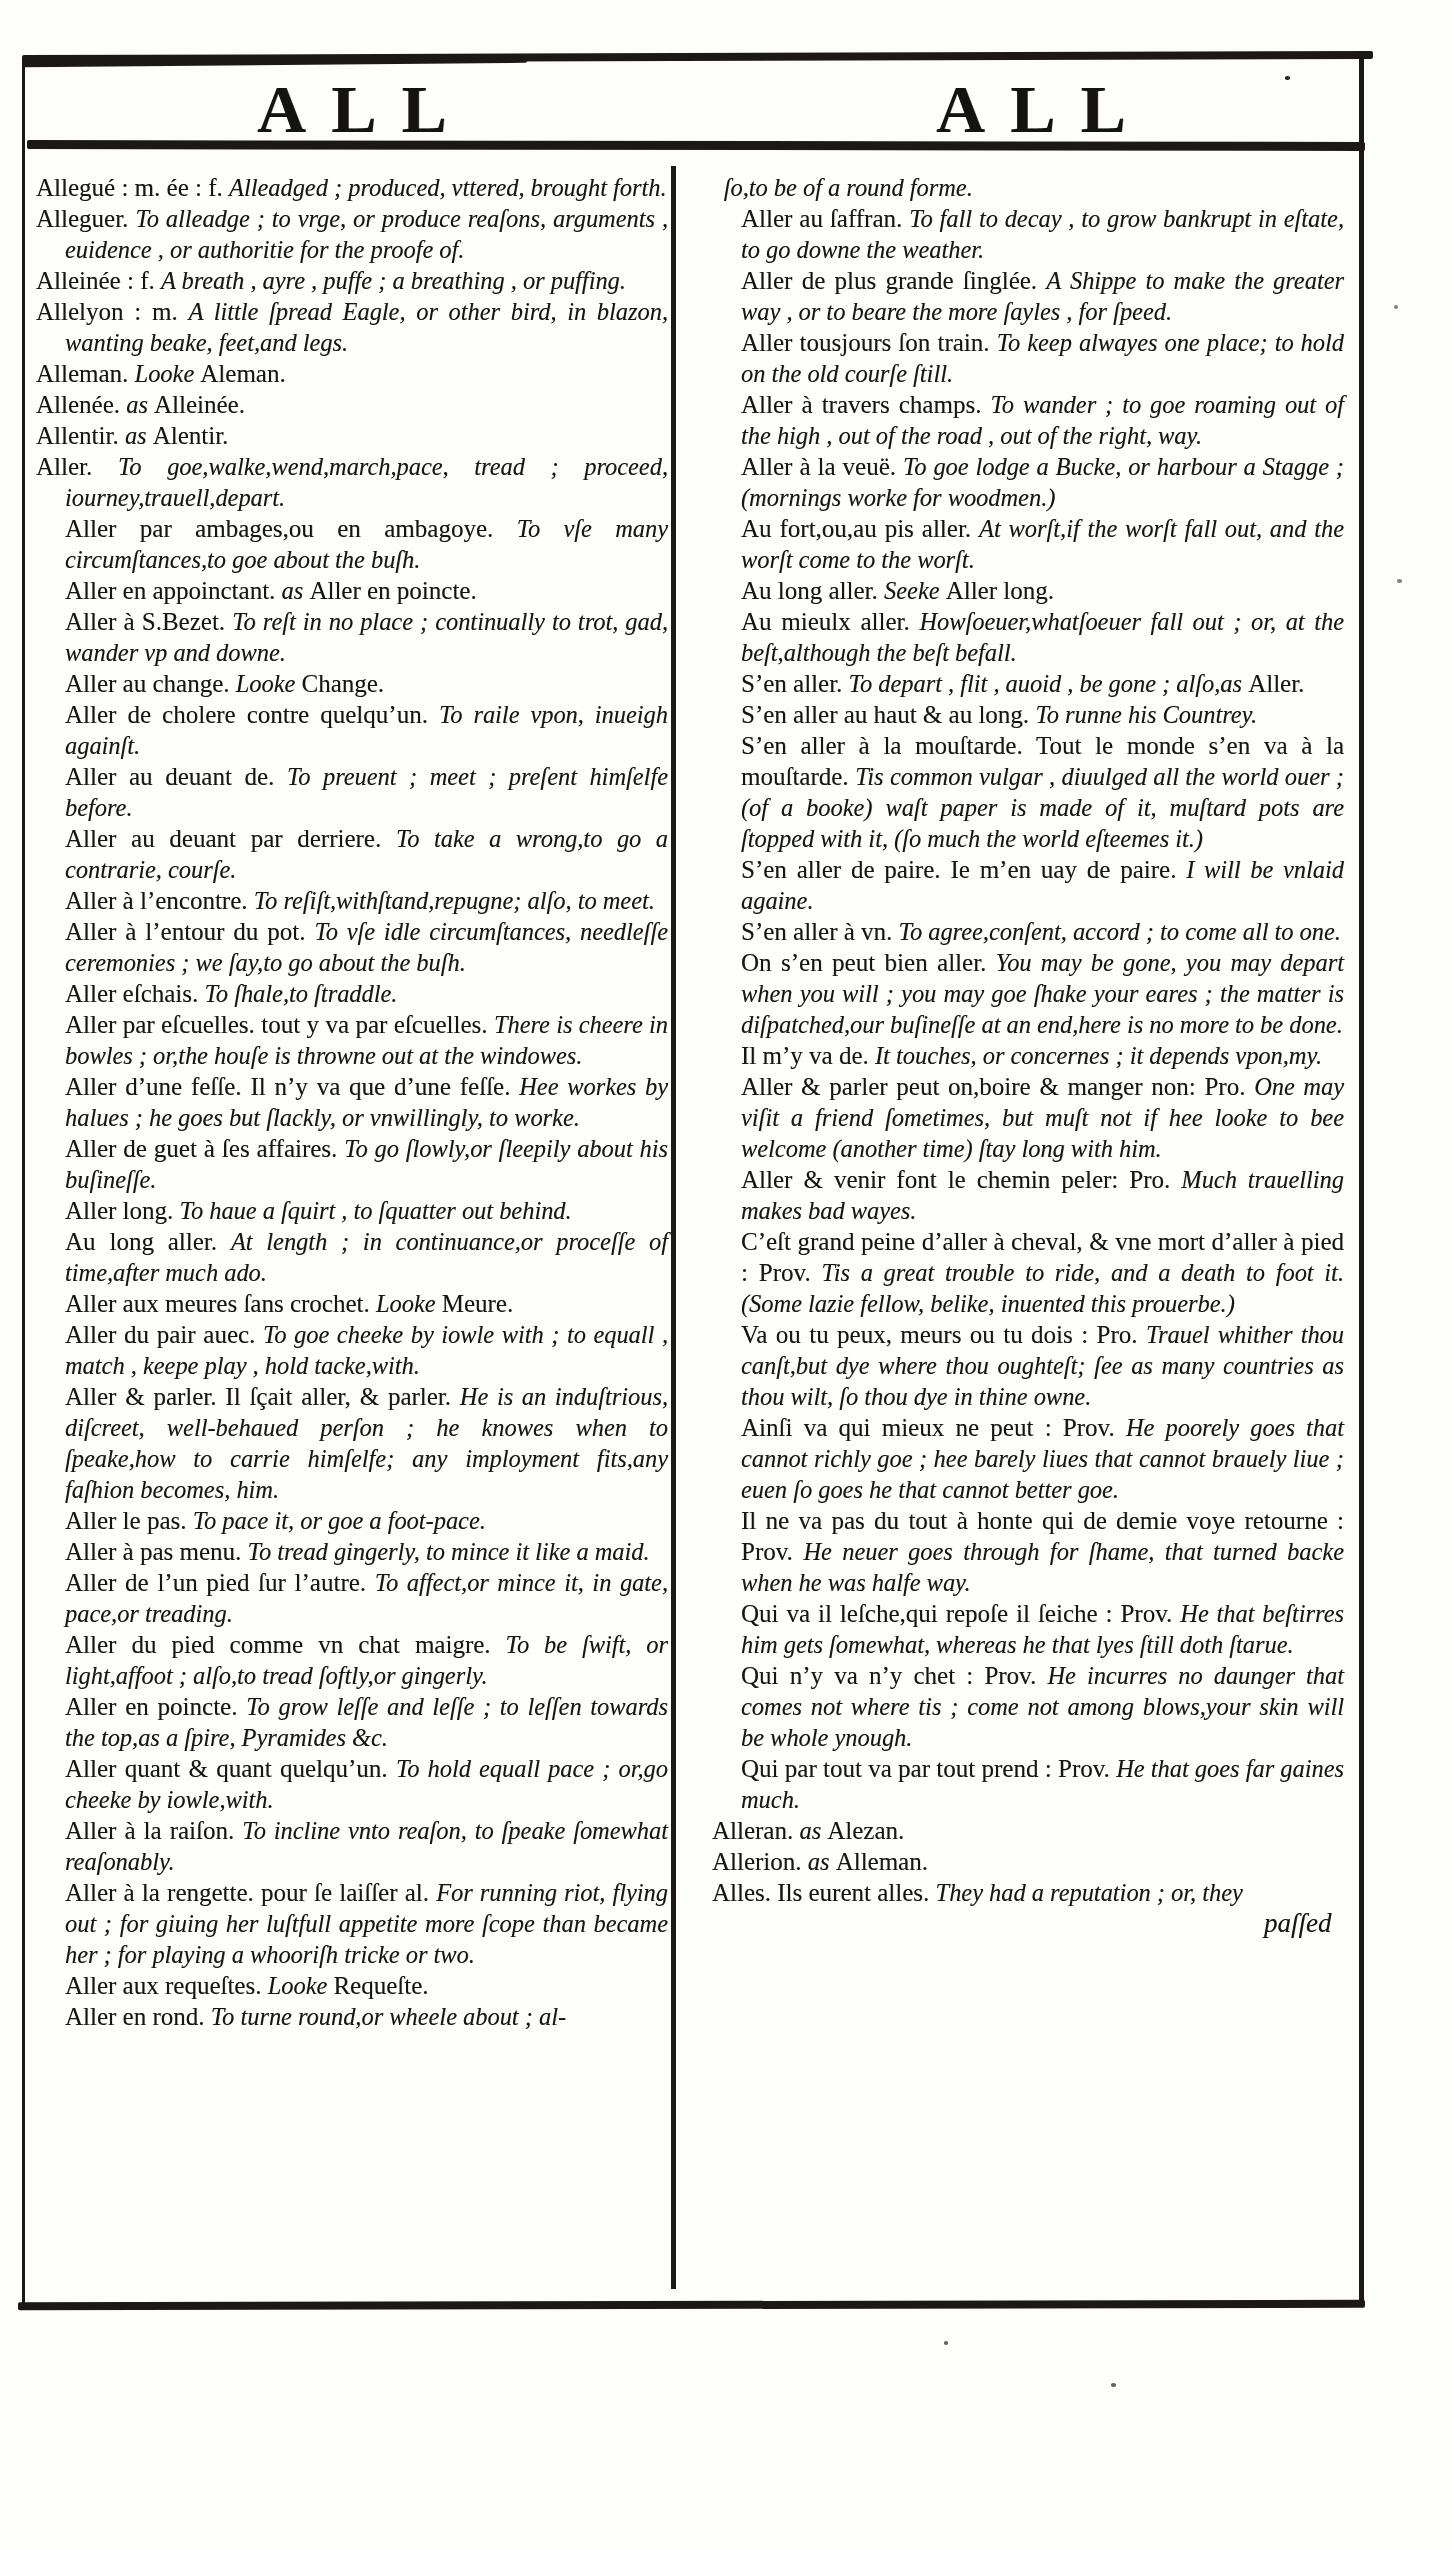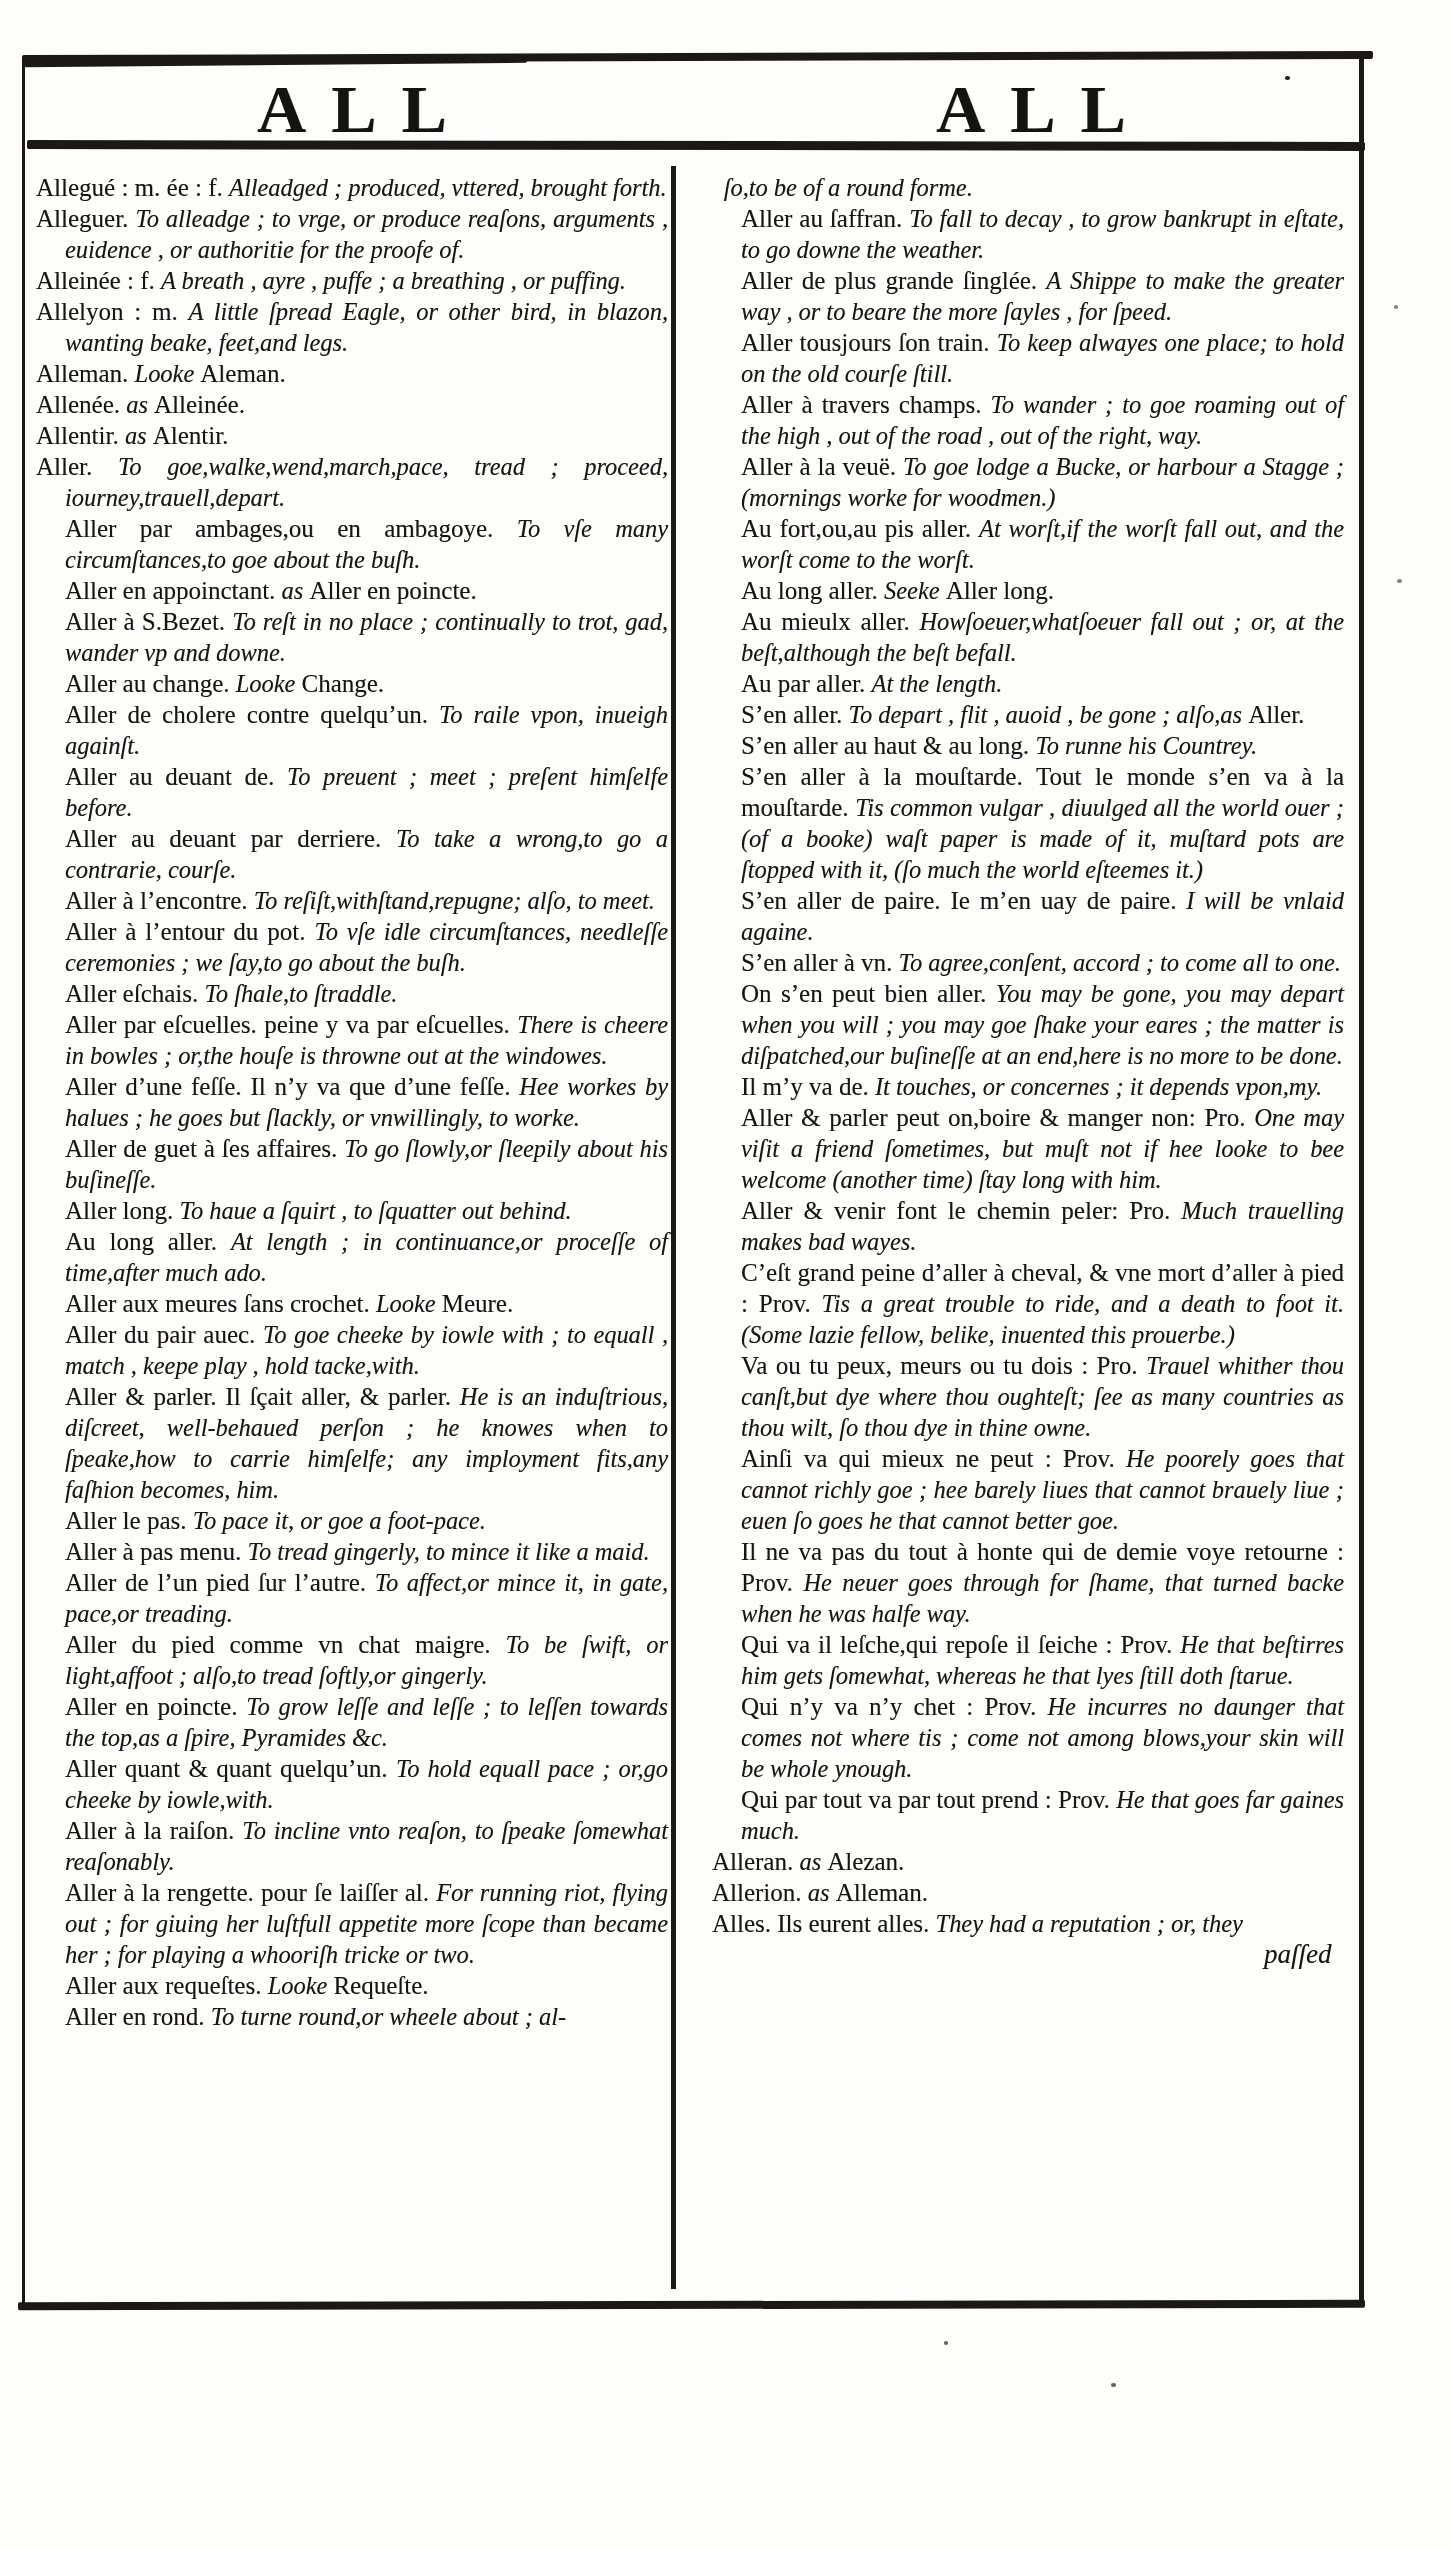--- a/index.html
+++ b/index.html
@@ -79,21 +79,21 @@
     <p class="entry sub"><span class="fr">Aller par ambages,ou en ambagoye. </span><span class="en">To vſe many circumſtances,to goe about the buſh.</span></p>
     <p class="entry sub"><span class="fr">Aller en appoinctant. </span><span class="en">as </span><span class="fr">Aller en poincte.</span></p>
     <p class="entry sub"><span class="fr">Aller à S.Bezet. </span><span class="en">To reſt in no place ; continually to trot, gad, wander vp and downe.</span></p>
     <p class="entry sub"><span class="fr">Aller au change. </span><span class="en">Looke </span><span class="fr">Change.</span></p>
     <p class="entry sub"><span class="fr">Aller de cholere contre quelqu’un. </span><span class="en">To raile vpon, inueigh againſt.</span></p>
     <p class="entry sub"><span class="fr">Aller au deuant de. </span><span class="en">To preuent ; meet ; preſent himſelfe before.</span></p>
     <p class="entry sub"><span class="fr">Aller au deuant par derriere. </span><span class="en">To take a wrong,to go a contrarie, courſe.</span></p>
     <p class="entry sub"><span class="fr">Aller à l’encontre. </span><span class="en">To reſiſt,withſtand,repugne; alſo, to meet.</span></p>
     <p class="entry sub"><span class="fr">Aller à l’entour du pot. </span><span class="en">To vſe idle circumſtances, needleſſe ceremonies ; we ſay,to go about the buſh.</span></p>
     <p class="entry sub"><span class="fr">Aller eſchais. </span><span class="en">To ſhale,to ſtraddle.</span></p>
-    <p class="entry sub"><span class="fr">Aller par eſcuelles. peine y va par eſcuelles. </span><span class="en">There is cheere in bowles ; or,the houſe is throwne out at the windowes.</span></p>
+    <p class="entry sub"><span class="fr">Aller par eſcuelles. tout y va par eſcuelles. </span><span class="en">There is cheere in bowles ; or,the houſe is throwne out at the windowes.</span></p>
     <p class="entry sub"><span class="fr">Aller d’une feſſe. Il n’y va que d’une feſſe. </span><span class="en">Hee workes by halues ; he goes but ſlackly, or vnwillingly, to worke.</span></p>
     <p class="entry sub"><span class="fr">Aller de guet à ſes affaires. </span><span class="en">To go ſlowly,or ſleepily about his buſineſſe.</span></p>
     <p class="entry sub"><span class="fr">Aller long. </span><span class="en">To haue a ſquirt , to ſquatter out behind.</span></p>
     <p class="entry sub"><span class="fr">Au long aller. </span><span class="en">At length ; in continuance,or proceſſe of time,after much ado.</span></p>
     <p class="entry sub"><span class="fr">Aller aux meures ſans crochet. </span><span class="en">Looke </span><span class="fr">Meure.</span></p>
     <p class="entry sub"><span class="fr">Aller du pair auec. </span><span class="en">To goe cheeke by iowle with ; to equall , match , keepe play , hold tacke,with.</span></p>
     <p class="entry sub"><span class="fr">Aller &amp; parler. Il ſçait aller, &amp; parler. </span><span class="en">He is an induſtrious, diſcreet, well-behaued perſon ; he knowes when to ſpeake,how to carrie himſelfe; any imployment fits,any faſhion becomes, him.</span></p>
     <p class="entry sub"><span class="fr">Aller le pas. </span><span class="en">To pace it, or goe a foot-pace.</span></p>
     <p class="entry sub"><span class="fr">Aller à pas menu. </span><span class="en">To tread gingerly, to mince it like a maid.</span></p>
     <p class="entry sub"><span class="fr">Aller de l’un pied ſur l’autre. </span><span class="en">To affect,or mince it, in gate, pace,or treading.</span></p>
@@ -109,21 +109,20 @@
 <div class="column right" id="col-right">
   <p class="entry cont"><span class="en">ſo,to be of a round forme.</span></p>
     <p class="entry sub"><span class="fr">Aller au ſaffran. </span><span class="en">To fall to decay , to grow bankrupt in eſtate, to go downe the weather.</span></p>
     <p class="entry sub"><span class="fr">Aller de plus grande ſinglée. </span><span class="en">A Shippe to make the greater way , or to beare the more ſayles , for ſpeed.</span></p>
     <p class="entry sub"><span class="fr">Aller tousjours ſon train. </span><span class="en">To keep alwayes one place; to hold on the old courſe ſtill.</span></p>
     <p class="entry sub"><span class="fr">Aller à travers champs. </span><span class="en">To wander ; to goe roaming out of the high , out of the road , out of the right, way.</span></p>
     <p class="entry sub"><span class="fr">Aller à la veuë. </span><span class="en">To goe lodge a Bucke, or harbour a Stagge ; (mornings worke for woodmen.)</span></p>
     <p class="entry sub"><span class="fr">Au fort,ou,au pis aller. </span><span class="en">At worſt,if the worſt fall out, and the worſt come to the worſt.</span></p>
     <p class="entry sub"><span class="fr">Au long aller. </span><span class="en">Seeke </span><span class="fr">Aller long.</span></p>
     <p class="entry sub"><span class="fr">Au mieulx aller. </span><span class="en">Howſoeuer,whatſoeuer fall out ; or, at the beſt,although the beſt befall.</span></p>
-    <p class="entry sub"><span class="fr">Au par aller. </span><span class="en">At the length.</span></p>
     <p class="entry sub"><span class="fr">S’en aller. </span><span class="en">To depart , flit , auoid , be gone ; alſo,as </span><span class="fr">Aller.</span></p>
     <p class="entry sub"><span class="fr">S’en aller au haut &amp; au long. </span><span class="en">To runne his Countrey.</span></p>
     <p class="entry sub"><span class="fr">S’en aller à la mouſtarde. Tout le monde s’en va à la mouſtarde. </span><span class="en">Tis common vulgar , diuulged all the world ouer ; (of a booke) waſt paper is made of it, muſtard pots are ſtopped with it, (ſo much the world eſteemes it.)</span></p>
     <p class="entry sub"><span class="fr">S’en aller de paire. Ie m’en uay de paire. </span><span class="en">I will be vnlaid againe.</span></p>
     <p class="entry sub"><span class="fr">S’en aller à vn. </span><span class="en">To agree,conſent, accord ; to come all to one.</span></p>
     <p class="entry sub"><span class="fr">On s’en peut bien aller. </span><span class="en">You may be gone, you may depart when you will ; you may goe ſhake your eares ; the matter is diſpatched,our buſineſſe at an end,here is no more to be done.</span></p>
     <p class="entry sub"><span class="fr">Il m’y va de. </span><span class="en">It touches, or concernes ; it depends vpon,my.</span></p>
     <p class="entry sub"><span class="fr">Aller &amp; parler peut on,boire &amp; manger non: Pro. </span><span class="en">One may viſit a friend ſometimes, but muſt not if hee looke to bee welcome (another time) ſtay long with him.</span></p>
     <p class="entry sub"><span class="fr">Aller &amp; venir font le chemin peler: Pro. </span><span class="en">Much trauelling makes bad wayes.</span></p>
     <p class="entry sub"><span class="fr">C’eſt grand peine d’aller à cheval, &amp; vne mort d’aller à pied : Prov. </span><span class="en">Tis a great trouble to ride, and a death to foot it. (Some lazie fellow, belike, inuented this prouerbe.)</span></p>

